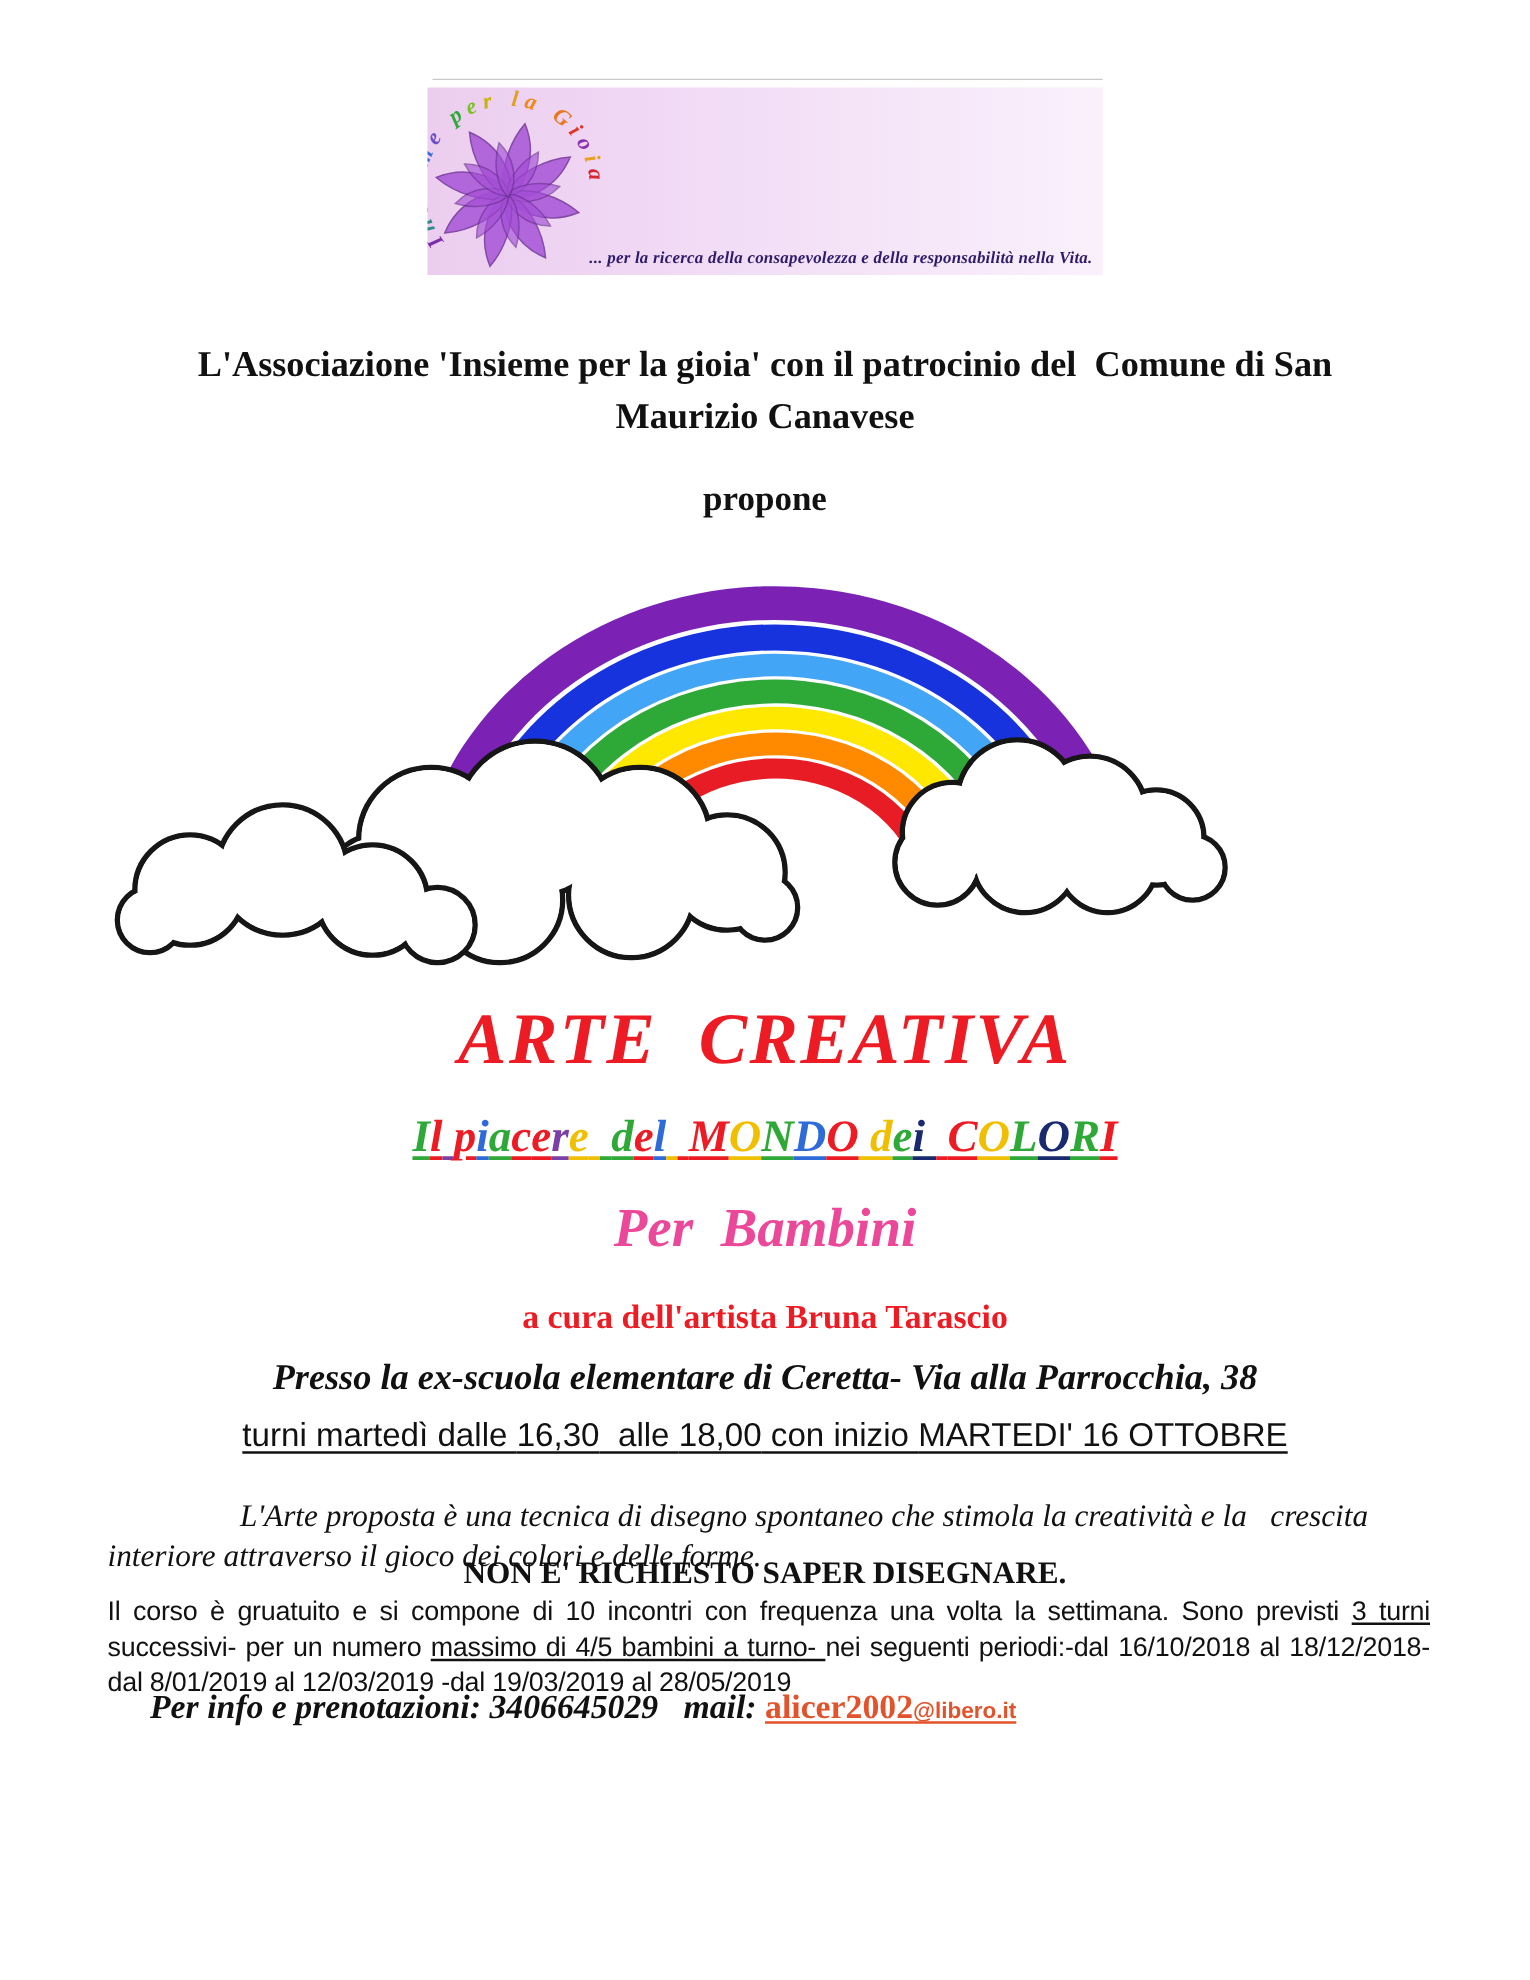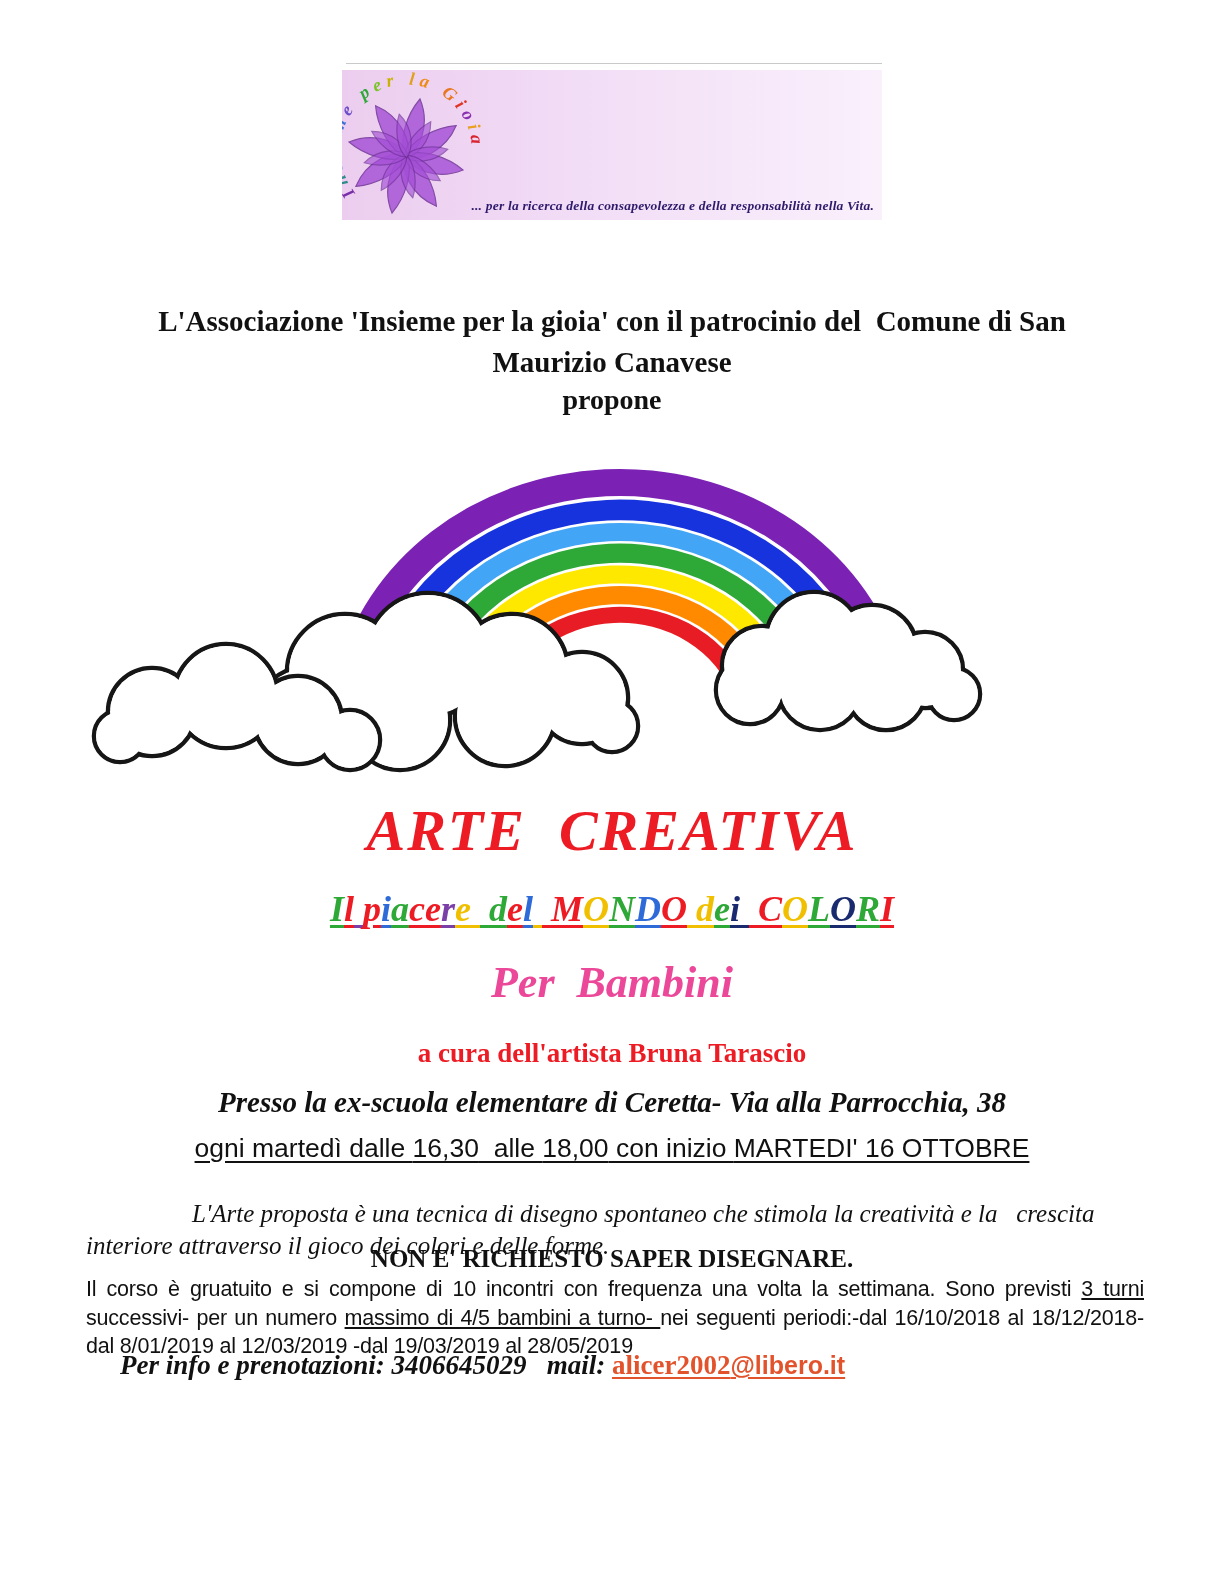--- a/index.html
+++ b/index.html
@@ -10,21 +10,21 @@
   
   #divider-line{position:absolute;left:346px;top:63px;width:536px;height:1px;background:#c9c9c9;}
   #logo-banner{position:absolute;left:342px;top:70px;width:540px;height:150px;
                background:linear-gradient(90deg,#ECCDEF 0%,#F2DDF6 45%,#FAF0FC 100%);}
   #logo-svg{position:absolute;left:0;top:0;}
   #logo-tagline{position:absolute;right:8px;bottom:6px;font:bold italic 13.5px "Liberation Serif",serif;
                 font-style:italic;color:#2D1A6B;letter-spacing:.2px;}
   #arc-text{font:bold italic 18px "Liberation Serif",serif;letter-spacing:5px;}
 
   
-  #headline{top:301px;font:bold 29px/1.4 "Liberation Serif",serif;padding:0 104px;white-space:pre-wrap;}
+  #headline{top:272px;font:bold 29px/1.4 "Liberation Serif",serif;padding:0 104px;white-space:pre-wrap;}
   #propone{top:384px;font:bold 28px "Liberation Serif",serif;}
 
   
   #rainbow-svg{position:absolute;left:0;top:0;pointer-events:none;}
   .cs{fill:#ffffff;stroke:#161616;stroke-width:4.5px;}
   .cw{fill:#ffffff;}
 
   
   #arte{top:797px;font:bold italic 58px "Liberation Serif",serif;letter-spacing:2px;white-space:pre;color:#ED1C24;}
   #colored-line{top:888px;font:bold italic 36px "Liberation Serif",serif;white-space:pre;}
@@ -45,21 +45,21 @@
   #course{position:absolute;top:1275px;left:86px;right:80px;text-align:justify;
           font:21.5px/1.33 "Liberation Sans",sans-serif;letter-spacing:-0.2px;}
   .b{font-weight:normal;}
   .u{text-decoration:underline;}
 
   
   #contact{position:absolute;top:1350px;left:120px;text-align:left;
            font:bold italic 27px "Liberation Serif",serif;white-space:pre-wrap;}
   .email{text-decoration:underline;text-underline-offset:3px;cursor:pointer;}
   .email .user{font-style:normal;text-align:center;}
-  .email .domain{font-family:"Liberation Sans",sans-serif;font-style:normal;font-size:25px;}
+  .email .domain{font-family:"Liberation Sans",sans-serif;font-style:normal;font-size:18px;}
 </style>
 </head>
 <body>
 
 <div class="page">
 
   <div id="divider-line"></div>
 
   <div id="logo-banner">
     <svg id="logo-svg" width="540" height="150" viewBox="0 0 540 150">
@@ -156,21 +156,21 @@
         <circle class="cw" cx="750" cy="690" r="32"></circle>
     </g>
   </svg>
 
   <div id="arte" class="block" style="color: rgb(237, 28, 36);">ARTE  CREATIVA</div>
   <div id="colored-line" class="block"><span style="color: rgb(46, 168, 54);">I</span><span style="color: rgb(237, 28, 36);">l</span><span style="color: rgb(123, 63, 168);"> </span><span style="color: rgb(237, 28, 36);">p</span><span style="color: rgb(46, 107, 216);">i</span><span style="color: rgb(46, 168, 54);">a</span><span style="color: rgb(237, 28, 36);">c</span><span style="color: rgb(237, 28, 36);">e</span><span style="color: rgb(123, 63, 168);">r</span><span style="color: rgb(240, 192, 0);">e</span><span style="color: rgb(240, 192, 0);"> </span><span style="color: rgb(46, 168, 54);"> </span><span style="color: rgb(46, 168, 54);">d</span><span style="color: rgb(237, 28, 36);">e</span><span style="color: rgb(46, 107, 216);">l</span><span style="color: rgb(240, 192, 0);"> </span><span style="color: rgb(237, 28, 36);"> </span><span style="color: rgb(237, 28, 36);">M</span><span style="color: rgb(240, 192, 0);">O</span><span style="color: rgb(46, 168, 54);">N</span><span style="color: rgb(46, 107, 216);">D</span><span style="color: rgb(237, 28, 36);">O</span><span style="color: rgb(240, 192, 0);"> </span><span style="color: rgb(240, 192, 0);">d</span><span style="color: rgb(46, 168, 54);">e</span><span style="color: rgb(26, 42, 110);">i</span><span style="color: rgb(26, 42, 110);"> </span><span style="color: rgb(237, 28, 36);"> </span><span style="color: rgb(237, 28, 36);">C</span><span style="color: rgb(240, 192, 0);">O</span><span style="color: rgb(46, 168, 54);">L</span><span style="color: rgb(26, 42, 110);">O</span><span style="color: rgb(46, 168, 54);">R</span><span style="color: rgb(237, 28, 36);">I</span></div>
   <div id="bambini" class="block">Per  Bambini</div>
   <div id="curator" class="block">a cura dell'artista Bruna Tarascio</div>
   <div id="venue" class="block">Presso la ex-scuola elementare di Ceretta- Via alla Parrocchia, 38</div>
 
-  <div id="schedule" class="block"><span>ogni martedì dalle </span><span class="b">16,30</span><span>  alle </span><span class="b">18,00</span><span> con inizio </span><span class="b">MARTEDI' 16 OTTOBRE</span></div>
+  <div id="schedule" class="block"><span>turni martedì dalle </span><span class="b">16,30</span><span>  alle </span><span class="b">18,00</span><span> con inizio </span><span class="b">MARTEDI' 16 OTTOBRE</span></div>
 
   <div id="art-desc">L'Arte proposta è una tecnica di disegno spontaneo che stimola la creatività e la   crescita interiore attraverso il gioco dei colori e delle forme.</div>
   <div id="no-skill" class="block">NON E' RICHIESTO SAPER DISEGNARE.</div>
   <div id="course"><span>Il corso </span><span class="b">è gruatuito</span><span> e si compone di 10 incontri  con frequenza una volta la settimana. Sono previsti </span><span class="b u">3 turni</span><span>  successivi- per un numero </span><span class="u">massimo di 4/5 bambini a turno- </span><span> nei seguenti periodi:-dal 16/10/2018  al 18/12/2018-dal 8/01/2019 al 12/03/2019 -dal 19/03/2019 al 28/05/2019</span></div>
 
   <div id="contact"><span>Per info e prenotazioni: 3406645029   mail: </span><a class="email" style="color: rgb(226, 83, 44);"><span class="user">alicer2002</span><span class="domain">@libero.it</span></a></div>
 
 </div>
 
 </body></html>

